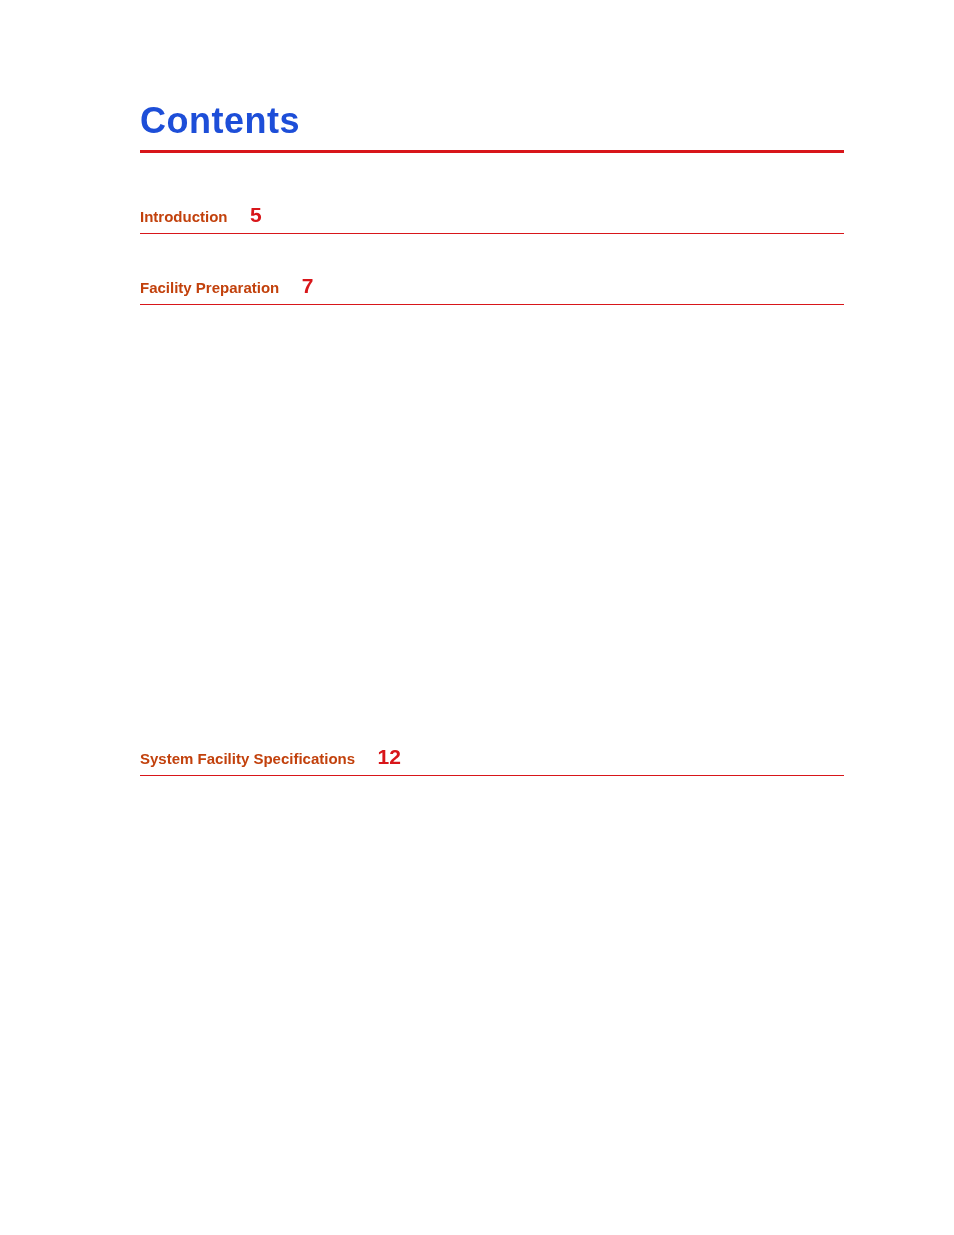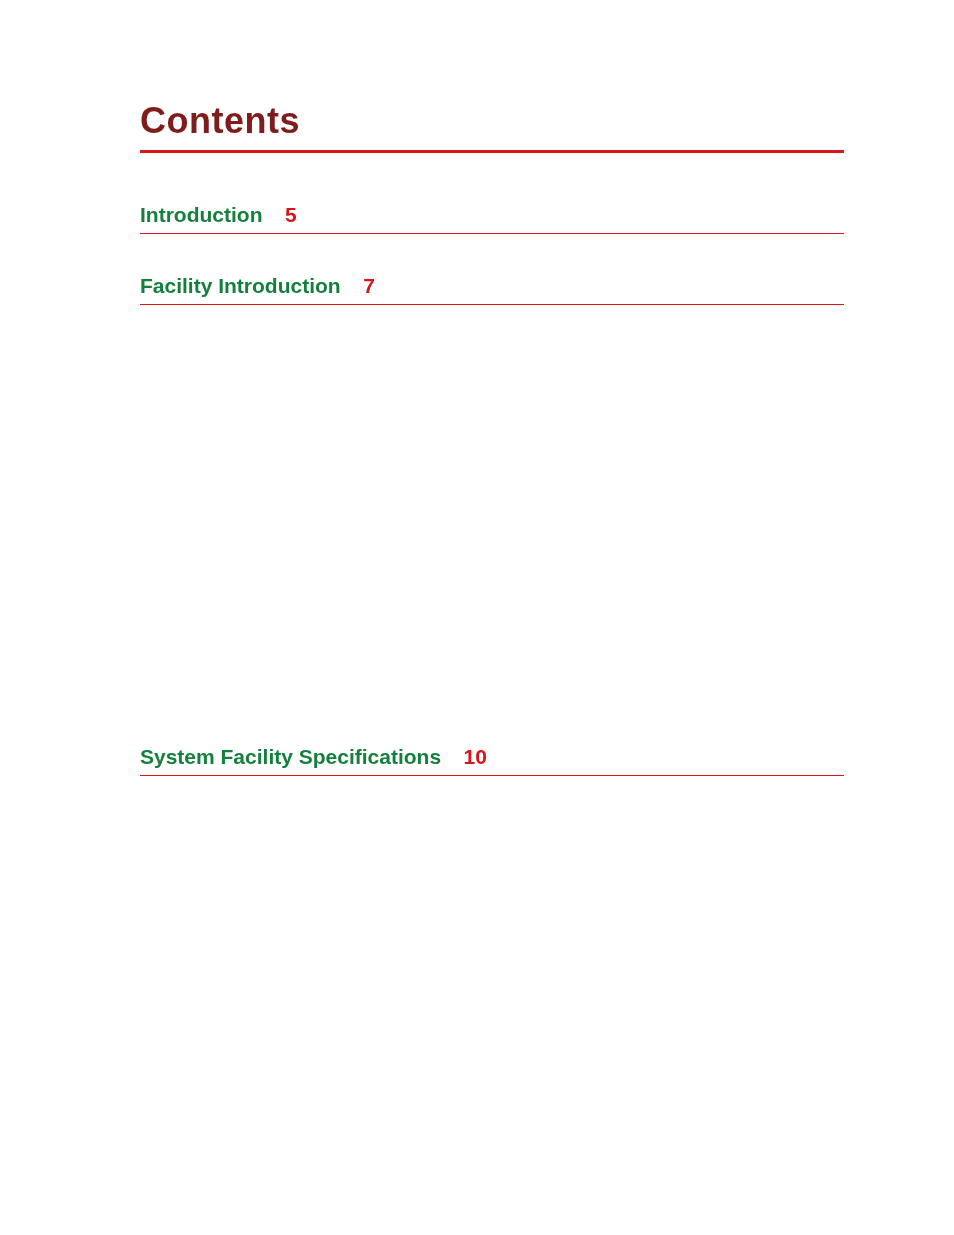--- a/index.html
+++ b/index.html
@@ -13,41 +13,41 @@
       background: #ffffff;
       font-family: Arial, Helvetica, sans-serif;
       padding: 100px 110px 0 140px;
     }
     .title-block {
       border-bottom: 3px solid #d8161a;
       padding-bottom: 8px;
       margin-bottom: 50px;
     }
     .title {
-      color: #7f1d1d;
+      color: #1d4ed8;
       font-size: 36px;
       font-weight: bold;
       letter-spacing: 0.5px;
     }
     .section {
       border-bottom: 1px solid #d8161a;
       padding-bottom: 6px;
     }
     .section-intro {
       margin-bottom: 40px;
     }
     .section-facility {
       margin-bottom: 440px;
     }
     .section-system {
       margin-bottom: 40px;
     }
     .section-title {
-      color: #15803d;
-      font-size: 21px;
+      color: #c2410c;
+      font-size: 15px;
       font-weight: bold;
       display: inline;
     }
     .section-page {
       color: #d8161a;
       font-size: 21px;
       font-weight: bold;
       display: inline;
       margin-left: 18px;
     }
@@ -58,20 +58,20 @@
 <div class="title-block">
   <h1 class="title">Contents</h1>
 </div>
 
 <div class="section section-intro">
   <span class="section-title">Introduction</span>
   <span class="section-page">5</span>
 </div>
 
 <div class="section section-facility">
-  <span class="section-title">Facility Introduction</span>
+  <span class="section-title">Facility Preparation</span>
   <span class="section-page">7</span>
 </div>
 
 <div class="section section-system">
   <span class="section-title">System Facility Specifications</span>
-  <span class="section-page">10</span>
+  <span class="section-page">12</span>
 </div>
 
 </body></html>

